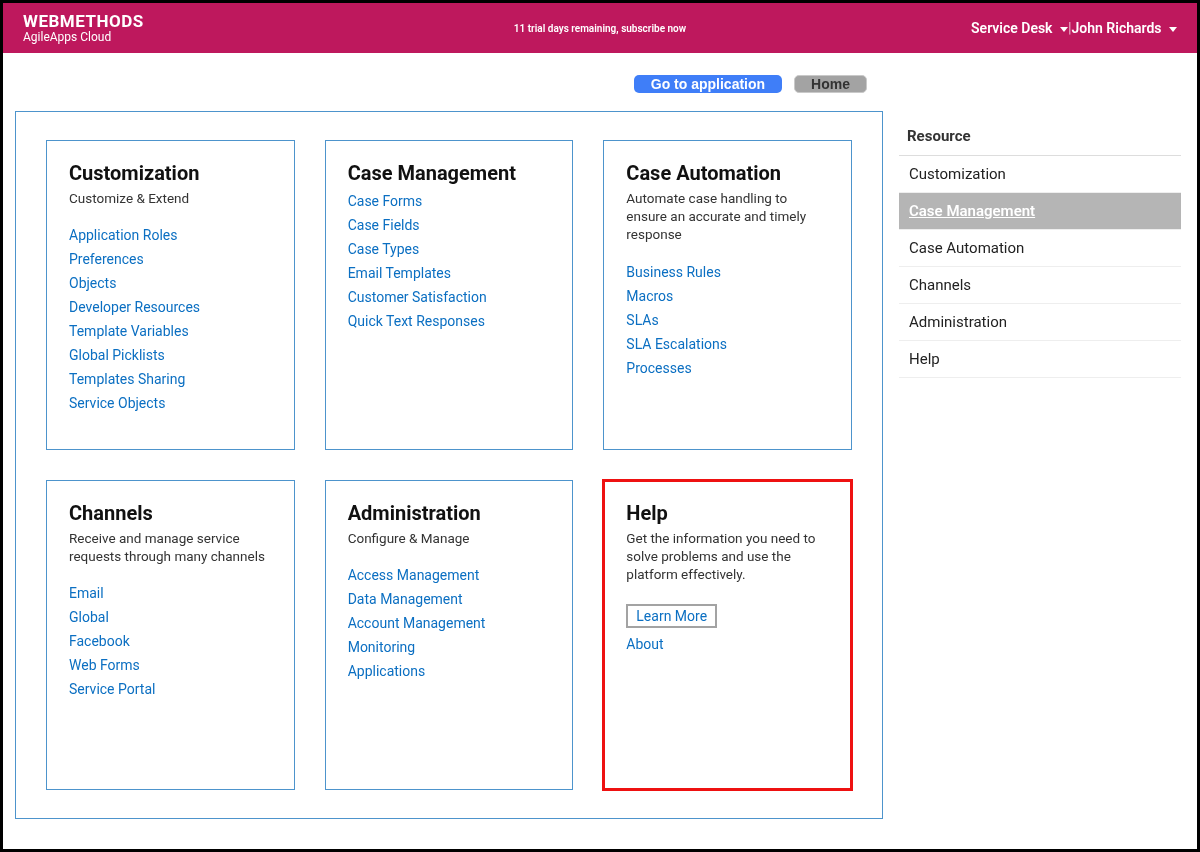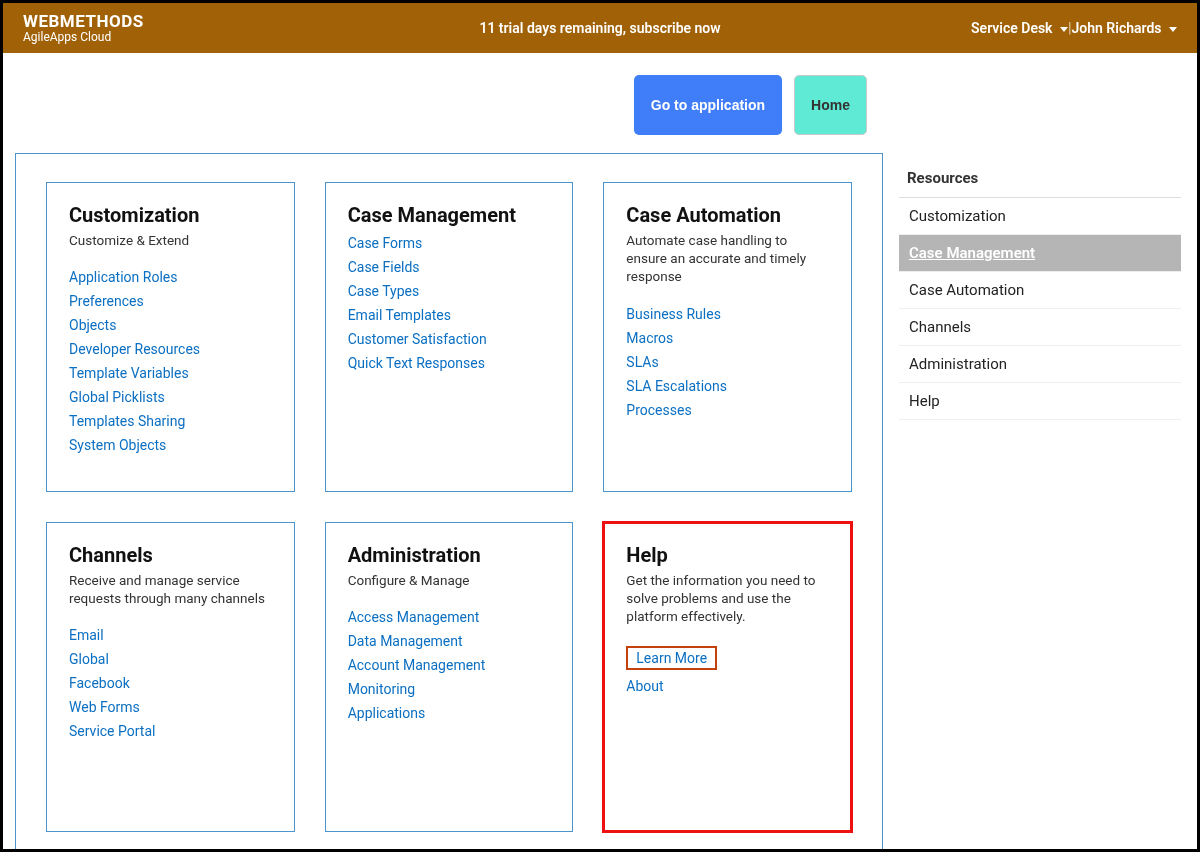--- a/index.html
+++ b/index.html
@@ -4,40 +4,40 @@
 <style>
   * { box-sizing: border-box; margin: 0; padding: 0; }
   body {
     font-family: -apple-system, BlinkMacSystemFont, "Segoe UI", Roboto, Arial, sans-serif;
     background: #fff;
     width: 1200px;
     height: 852px;
     border: 3px solid #000;
   }
   .topbar {
-    background: #a16207;
+    background: #be185d;
     color: #fff;
     height: 50px;
     display: flex;
     align-items: center;
     padding: 0 20px;
     position: relative;
   }
   .brand {
     display: flex;
     flex-direction: column;
     line-height: 1.1;
   }
   .brand-main { font-weight: 700; font-size: 17px; letter-spacing: 0.5px;}
   .brand-sub { font-size: 12px; }
   .trial {
     position: absolute;
     left: 50%;
     transform: translateX(-50%);
-    font-size: 14px;
+    font-size: 10px;
     font-weight: 600;
   }
   .top-right {
     margin-left: auto;
     display: flex;
     align-items: center;
     font-size: 14px;
     font-weight: 600;
   }
   .top-right .sep { opacity: 0.6; }
@@ -50,29 +50,29 @@
     margin-left: 4px;
     vertical-align: middle;
   }
   .action-row {
     display: flex;
     justify-content: flex-end;
     gap: 12px;
     padding: 22px 330px 18px 0;
   }
   .btn {
-    padding: 21px 16px;
+    padding: 0 16px;
     border-radius: 5px;
     font-size: 14px;
     font-weight: 600;
     cursor: pointer;
     border: 1px solid transparent;
   }
   .btn-primary { background: #3f7ef8; color: #fff; }
-  .btn-secondary { background: #5eead4; color: #333; border-color: #c9c9c9; }
+  .btn-secondary { background: #a3a3a3; color: #333; border-color: #c9c9c9; }
   .main-wrap {
     display: flex;
     padding: 0 12px 12px 12px;
     gap: 12px;
   }
   .cards-panel {
     flex: 1;
     border: 1px solid #4d94cc;
     padding: 28px 30px;
     display: grid;
@@ -103,21 +103,21 @@
   }
   .card ul { list-style: none; }
   .card li {
     color: #0b6fc2;
     font-size: 14px;
     padding: 4px 0;
     cursor: pointer;
   }
   .card li.boxed a {
     display: inline-block;
-    border: 2px solid #c2410c;
+    border: 2px solid #a3a3a3;
     padding: 2px 8px;
   }
   .sidebar {
     width: 290px;
     padding: 10px 4px;
   }
   .sidebar-title {
     font-size: 15px;
     font-weight: 700;
     color: #333;
@@ -172,21 +172,21 @@
       <h3>Customization</h3>
       <p class="desc">Customize &amp; Extend</p>
       <ul>
         <li>Application Roles</li>
         <li>Preferences</li>
         <li>Objects</li>
         <li>Developer Resources</li>
         <li>Template Variables</li>
         <li>Global Picklists</li>
         <li>Templates Sharing</li>
-        <li>System Objects</li>
+        <li>Service Objects</li>
       </ul>
     </div>
 
     <div class="card">
       <h3>Case Management</h3>
       <ul>
         <li>Case Forms</li>
         <li>Case Fields</li>
         <li>Case Types</li>
         <li>Email Templates</li>
@@ -236,21 +236,21 @@
       <p class="desc">Get the information you need to solve problems and use the platform effectively.</p>
       <ul>
         <li class="boxed"><a>Learn More</a></li>
         <li>About</li>
       </ul>
     </div>
 
   </div>
 
   <div class="sidebar">
-    <div class="sidebar-title">Resources</div>
+    <div class="sidebar-title">Resource</div>
     <div class="sidebar-item">Customization</div>
     <div class="sidebar-item active">Case Management</div>
     <div class="sidebar-item">Case Automation</div>
     <div class="sidebar-item">Channels</div>
     <div class="sidebar-item">Administration</div>
     <div class="sidebar-item">Help</div>
   </div>
 </div>
 
 </body></html>

